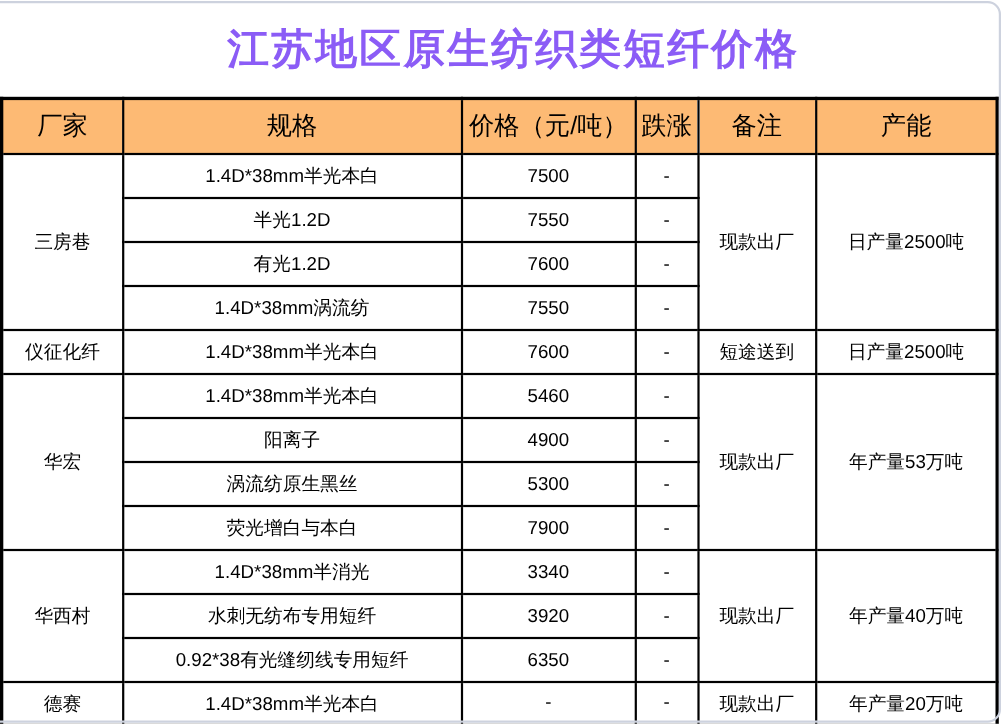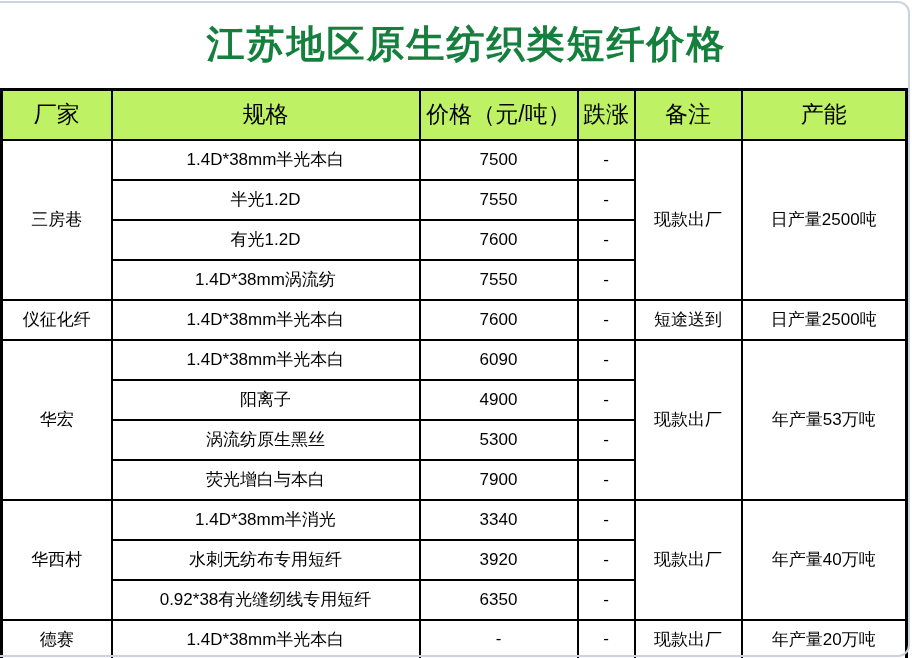--- a/index.html
+++ b/index.html
@@ -15,41 +15,41 @@
     height: 88px;
     display: flex;
     align-items: center;
     justify-content: center;
   }
   .title-text {
     font-family: "Liberation Serif", "DejaVu Serif", serif;
     font-weight: bold;
     font-size: 38px;
     letter-spacing: 2px;
-    color: #15803d;
+    color: #8b5cf6;
     margin-left: 21px;
   }
   table.price-table {
     border-collapse: collapse;
     table-layout: fixed;
     width: 905px;
     border: 3px solid #000;
   }
   .price-table th, .price-table td {
     border: 2px solid #000;
     text-align: center;
     vertical-align: middle;
     padding: 0 2px;
     font-size: 17px;
     font-weight: normal;
     white-space: nowrap;
     overflow: hidden;
   }
   .price-table thead th {
-    background: #bef264;
+    background: #fdba74;
     height: 50px;
     font-size: 23px;
   }
   .price-table tbody tr { height: 40px; }
   .frame {
     position: absolute;
     top: 1px;
     right: 2px;
     bottom: 1px;
     left: -12px;
@@ -115,21 +115,21 @@
       <td>1.4D*38mm半光本白</td>
       <td>7600</td>
       <td>-</td>
       <td>短途送到</td>
       <td>日产量2500吨</td>
     </tr>
 
     <tr>
       <td rowspan="4">华宏</td>
       <td>1.4D*38mm半光本白</td>
-      <td>6090</td>
+      <td>5460</td>
       <td>-</td>
       <td rowspan="4">现款出厂</td>
       <td rowspan="4">年产量53万吨</td>
     </tr>
     <tr>
       <td>阳离子</td>
       <td>4900</td>
       <td>-</td>
     </tr>
     <tr>

